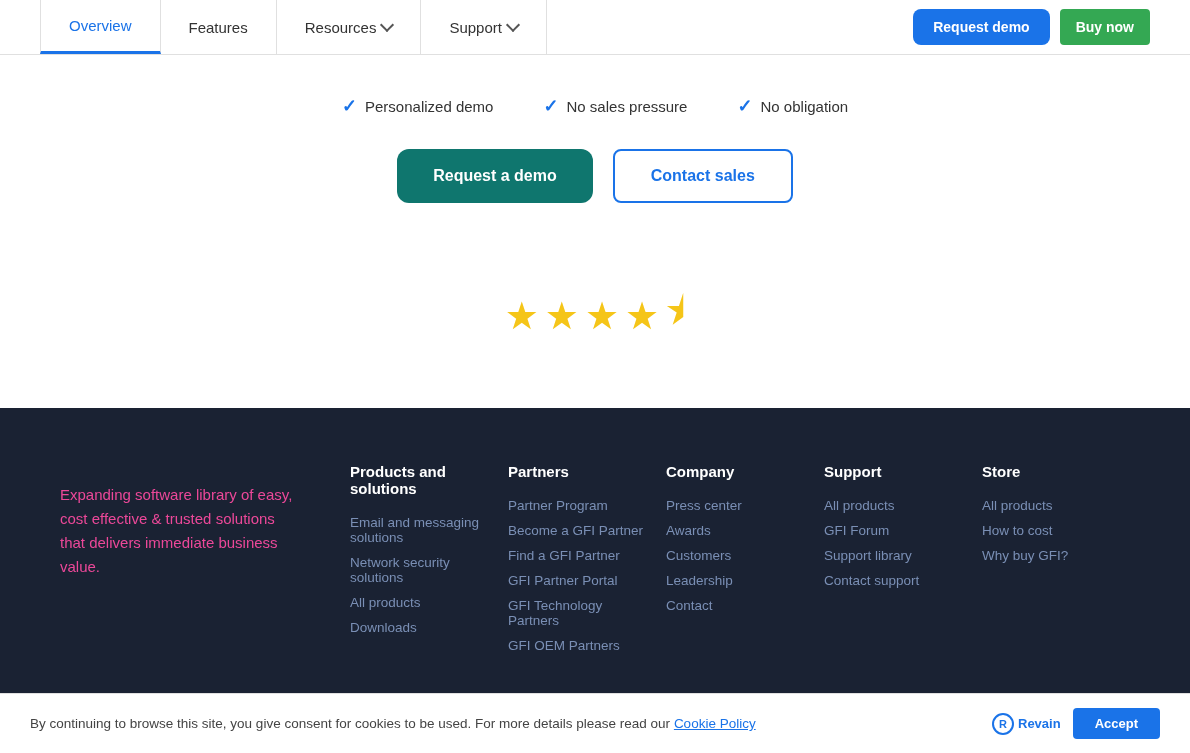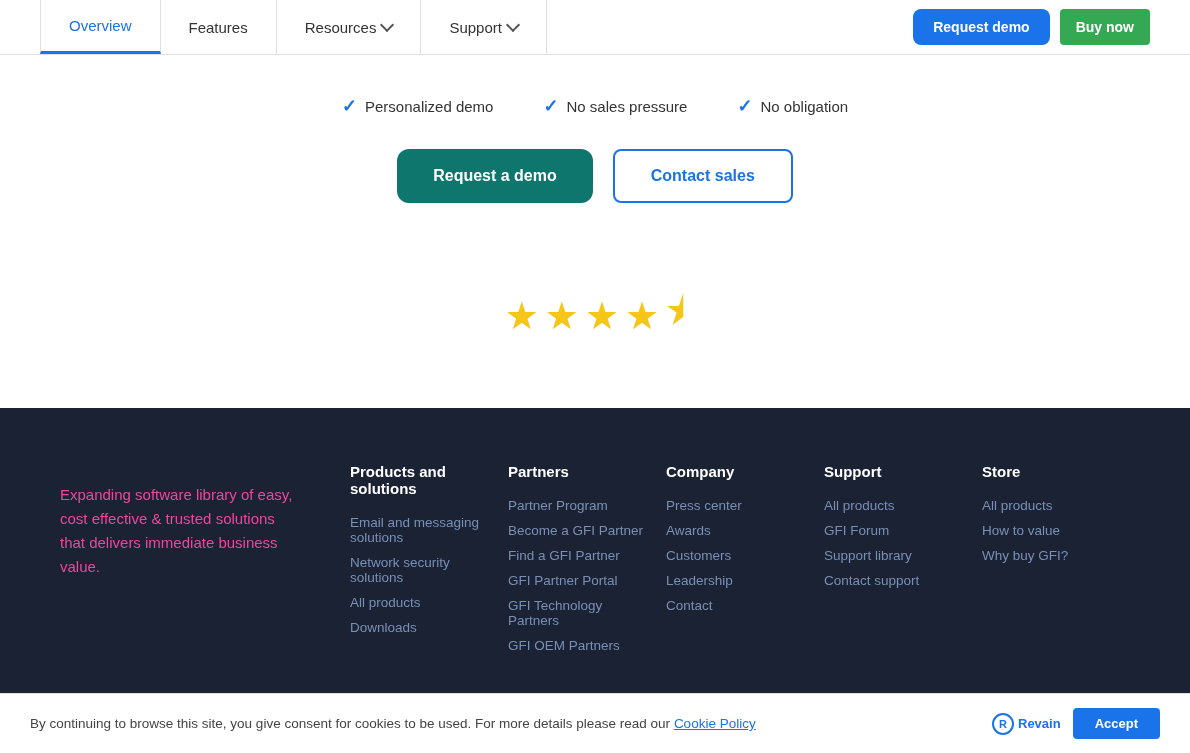--- a/index.html
+++ b/index.html
@@ -377,21 +377,21 @@
         <div class="footer-col-title">Support</div>
         <a class="footer-link">All products</a>
         <a class="footer-link">GFI Forum</a>
         <a class="footer-link">Support library</a>
         <a class="footer-link">Contact support</a>
       </div>
 
       <div class="footer-col">
         <div class="footer-col-title">Store</div>
         <a class="footer-link">All products</a>
-        <a class="footer-link">How to value</a>
+        <a class="footer-link">How to cost</a>
         <a class="footer-link">Why buy GFI?</a>
       </div>
 
     </div>
   </div>
 
   <div class="footer-bottom-row">
     <div class="footer-legal">
       <div class="footer-legal-links">
         <a class="footer-legal-link">Privacy Policy</a>

